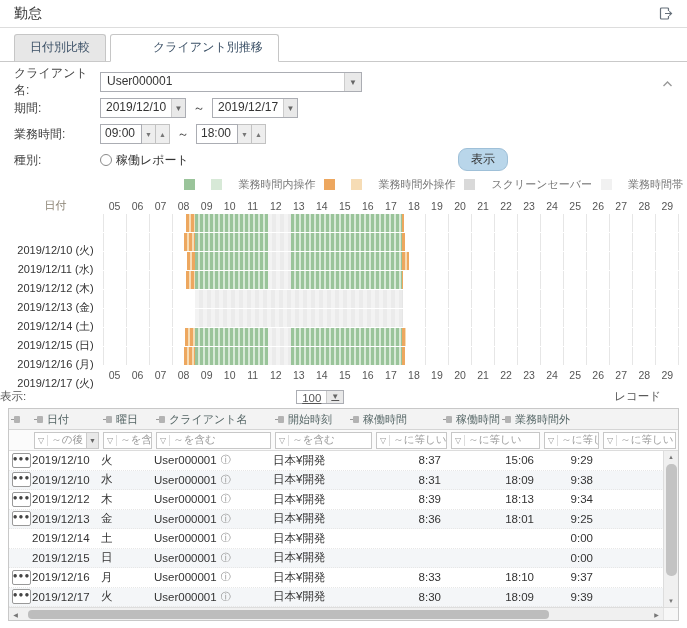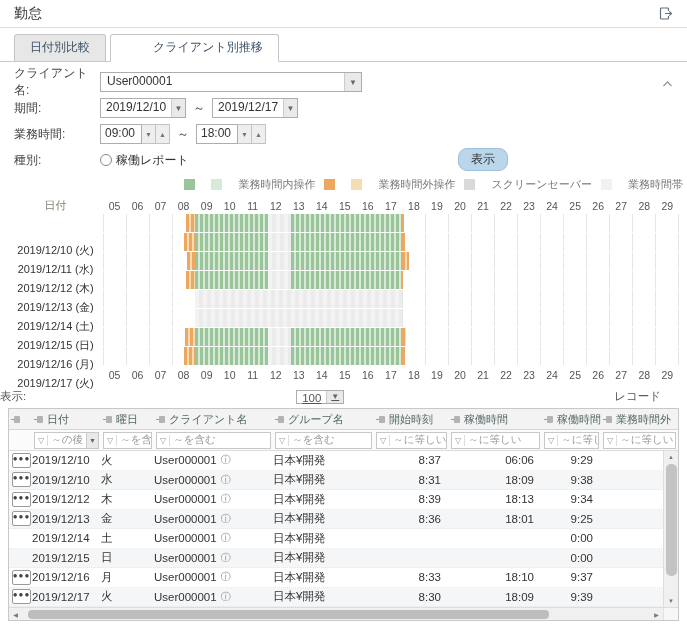--- a/index.html
+++ b/index.html
@@ -334,24 +334,20 @@
         <span>日付</span>
       </div>
     <div class="hc c2">
         <span class="pin"></span>
         <span>曜日</span>
       </div>
     <div class="hc c3">
         <span class="pin"></span>
         <span>クライアント名</span>
       </div>
-    <div class="hc c4">
-        <span class="pin"></span>
-        <span>グループ名</span>
-      </div>
     <div class="hc c5">
         <span class="pin"></span>
         <span>開始時刻</span>
       </div>
     <div class="hc c6">
         <span class="pin"></span>
         <span>稼働時間</span>
       </div>
     <div class="hc c7">
         <span class="pin"></span>
@@ -422,21 +418,21 @@
           <button class="dots">●●●</button>
         </div>
       <div class="tc c1">2019/12/10</div>
       <div class="tc c2">火</div>
       <div class="tc c3">
           <span>User000001</span>
           <span class="info">ⓘ</span>
         </div>
       <div class="tc c4">日本¥開発</div>
       <div class="tc c5 num">8:37</div>
-      <div class="tc c6 num">06:06</div>
+      <div class="tc c6 num">15:06</div>
       <div class="tc c7 num">9:29</div>
       <div class="tc c8"></div>
     </div>
     <div class="trow even">
       <div class="tc c0">
           <button class="dots">●●●</button>
         </div>
       <div class="tc c1">2019/12/10</div>
       <div class="tc c2">水</div>
       <div class="tc c3">

